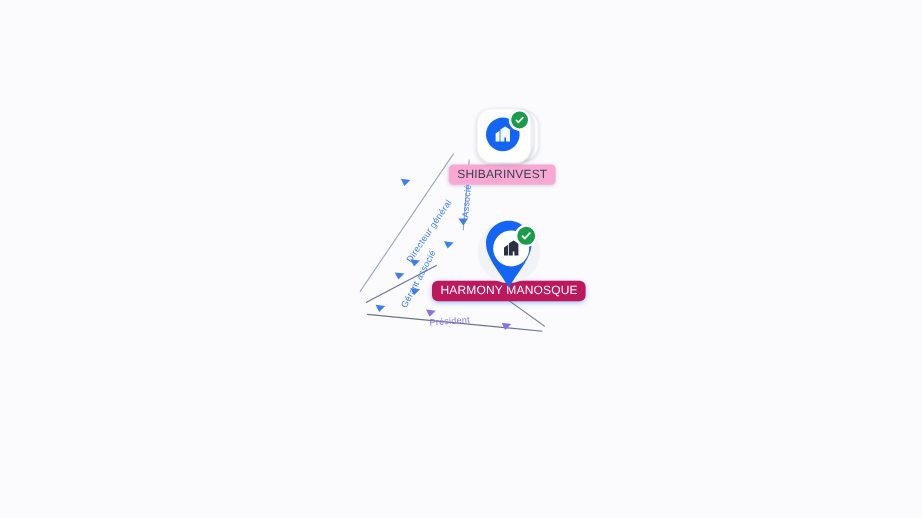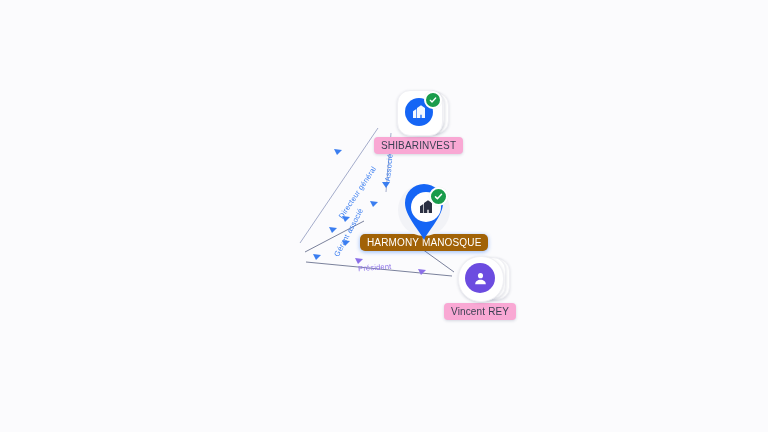--- a/index.html
+++ b/index.html
@@ -43,21 +43,21 @@
 
   
   .nlabel{
     margin-top:3px;
     background:#f9a8d4;color:#3a3f52;
     font-size:10px;letter-spacing:.15px;white-space:nowrap;
     padding:3px 7px;border-radius:4px;
     box-shadow:0 1px 3px rgba(40,50,90,.18);
   }
   .nlabel.selected{
-    background:#a16207;color:#fff;font-weight:400;
+    background:#be185d;color:#fff;font-weight:400;
     box-shadow:0 1px 4px rgba(21,101,245,.45);
     border-radius:5px;
   }
 
   
   #node-harmony{align-items:center;}
   .pin{position:relative;width:52px;height:62px;}
   .pin .halo{
     position:absolute;left:0;top:0;width:52px;height:52px;border-radius:50%;
     background:#f2f3f7;
@@ -155,28 +155,14 @@
       <div class="badge" style="left:31px;top:3px;width:15px;height:15px;">
         <svg width="9" height="9" viewBox="0 0 24 24" fill="none" stroke="#ffffff" stroke-width="4" stroke-linecap="round" stroke-linejoin="round">
           <polyline points="4,13 9,18 20,6"></polyline>
         </svg>
       </div>
     </div>
     <div class="nlabel selected" style="margin-top:-12px;">HARMONY MANOSQUE</div>
   </div>
 
 
-  <div class="node" id="node-vincent" style="left:444px;top:256px;">
-    <div class="card-stack">
-      <div class="sheet s3"></div>
-      <div class="sheet s2"></div>
-      <div class="sheet s1" style="border-radius:22px;"></div>
-      <div class="person-disc">
-        <svg width="17" height="17" viewBox="0 0 24 24" fill="#ffffff">
-          <circle cx="12" cy="8" r="3.6"></circle>
-          <path d="M4.5 20c0-4.1 3.4-6.4 7.5-6.4s7.5 2.3 7.5 6.4z"></path>
-        </svg>
-      </div>
-    </div>
-    <div class="nlabel">Vincent REY</div>
-  </div>
 
 </div>
 
 </body></html>

